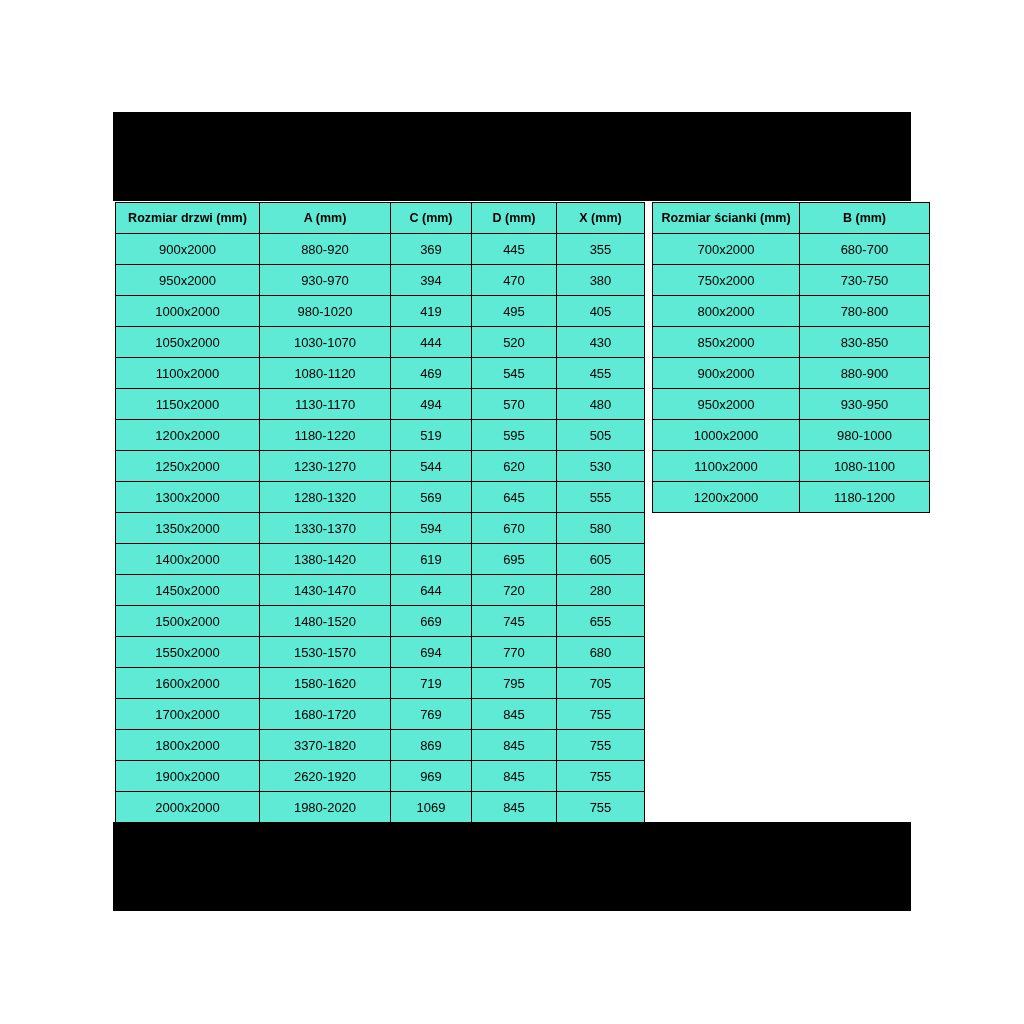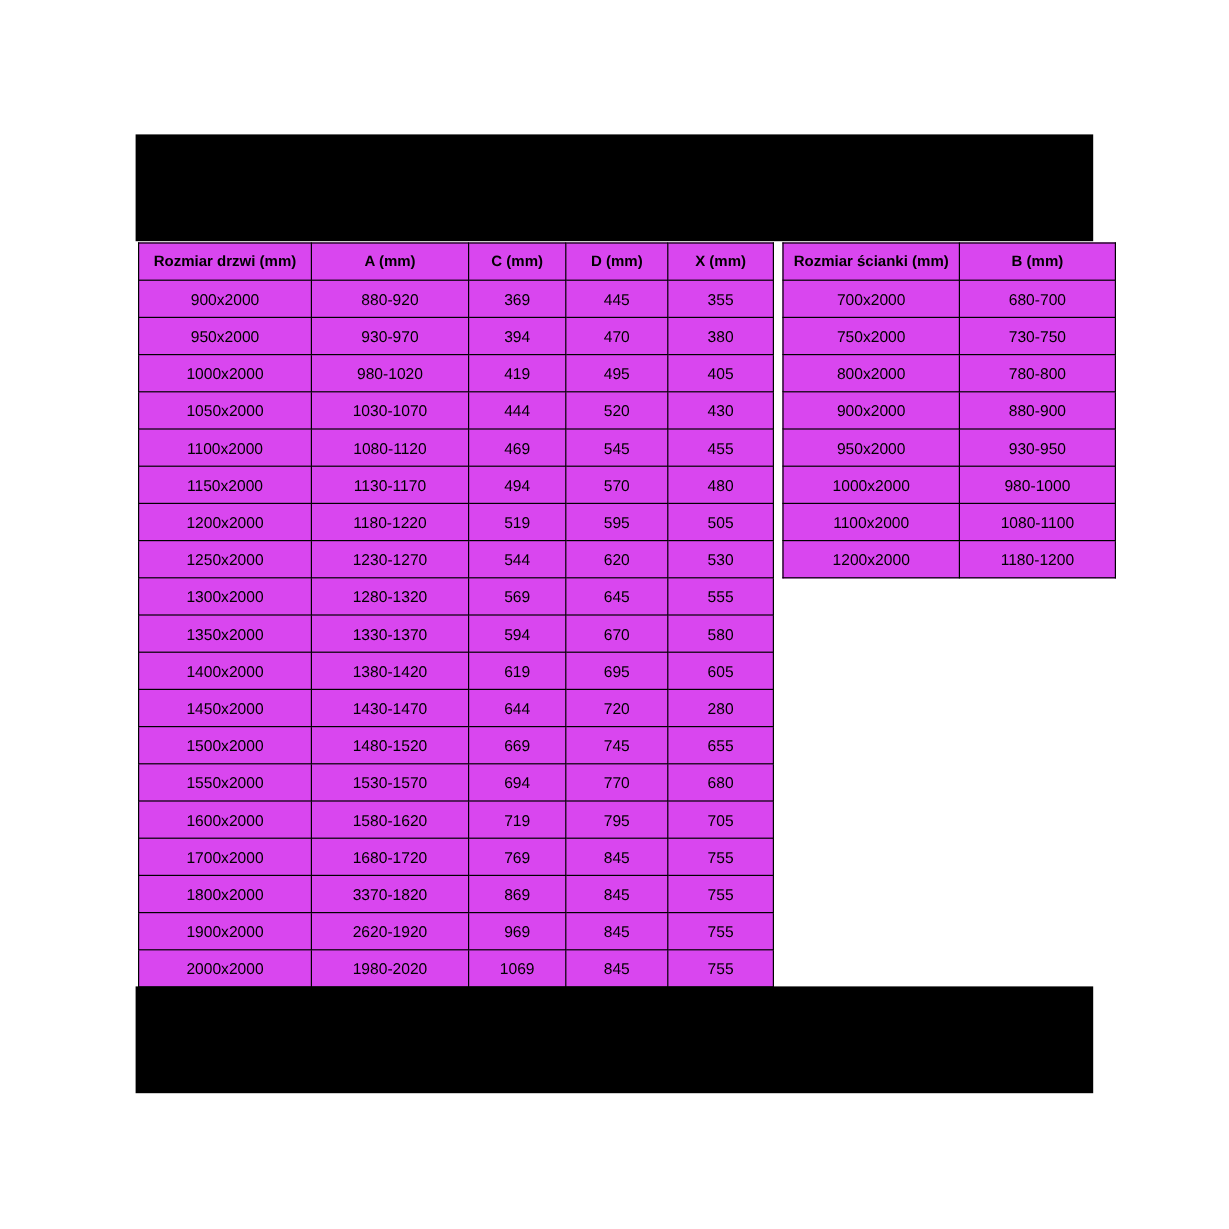--- a/index.html
+++ b/index.html
@@ -27,21 +27,21 @@
     height: 89px;
     background: #000000;
   }
   .top-bar { top: 112px; }
   .bottom-bar { top: 822px; }
 
   table.spec-table {
     position: absolute;
     border-collapse: collapse;
     table-layout: fixed;
-    background: #d946ef;
+    background: #5eead4;
     color: #000000;
     font-size: 13px;
   }
   table.spec-table th,
   table.spec-table td {
     border: 1px solid #000000;
     text-align: center;
     vertical-align: middle;
     height: 30px;
     padding: 0 4px;
@@ -239,20 +239,24 @@
         </tr>
         <tr>
           <td>750x2000</td>
           <td>730-750</td>
         </tr>
         <tr>
           <td>800x2000</td>
           <td>780-800</td>
         </tr>
         <tr>
+          <td>850x2000</td>
+          <td>830-850</td>
+        </tr>
+        <tr>
           <td>900x2000</td>
           <td>880-900</td>
         </tr>
         <tr>
           <td>950x2000</td>
           <td>930-950</td>
         </tr>
         <tr>
           <td>1000x2000</td>
           <td>980-1000</td>

